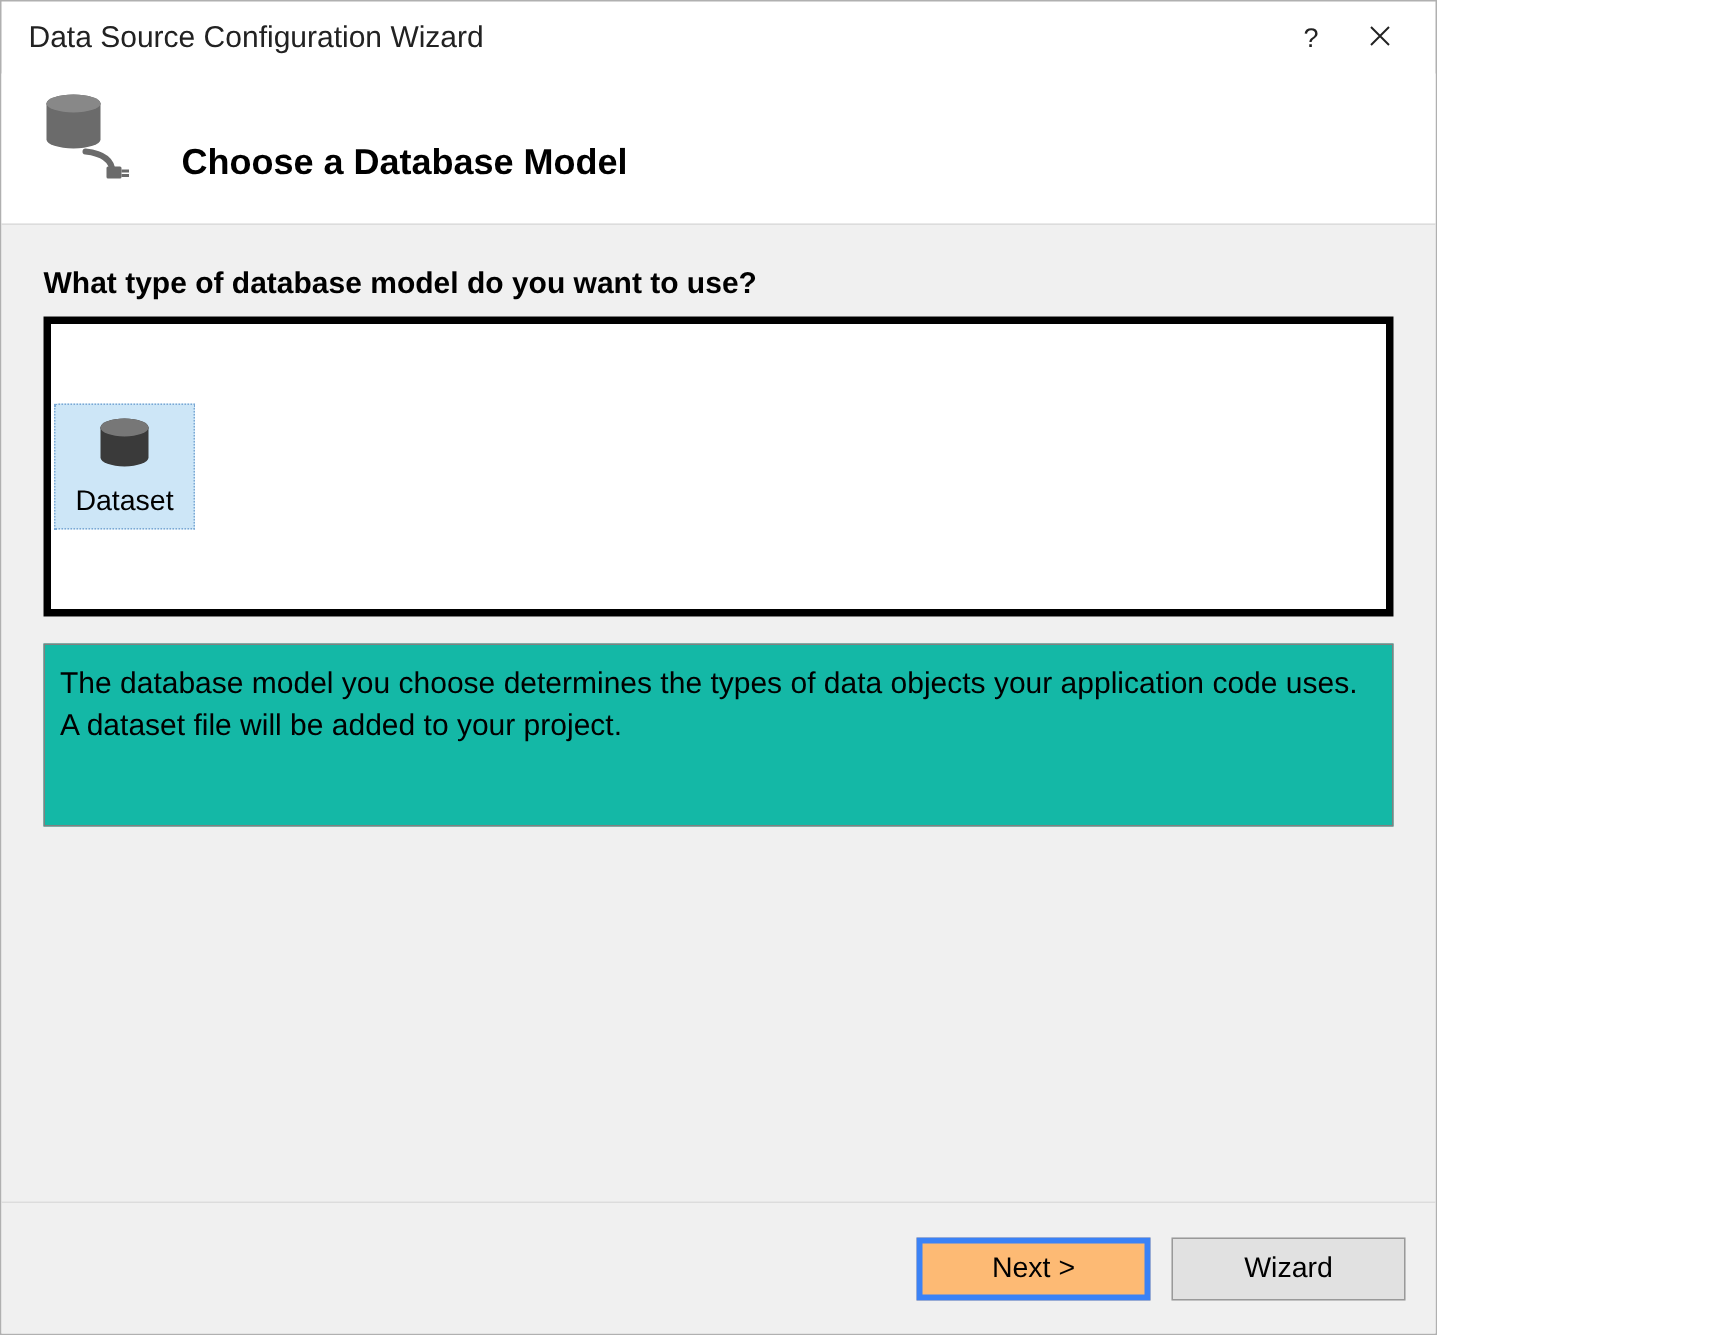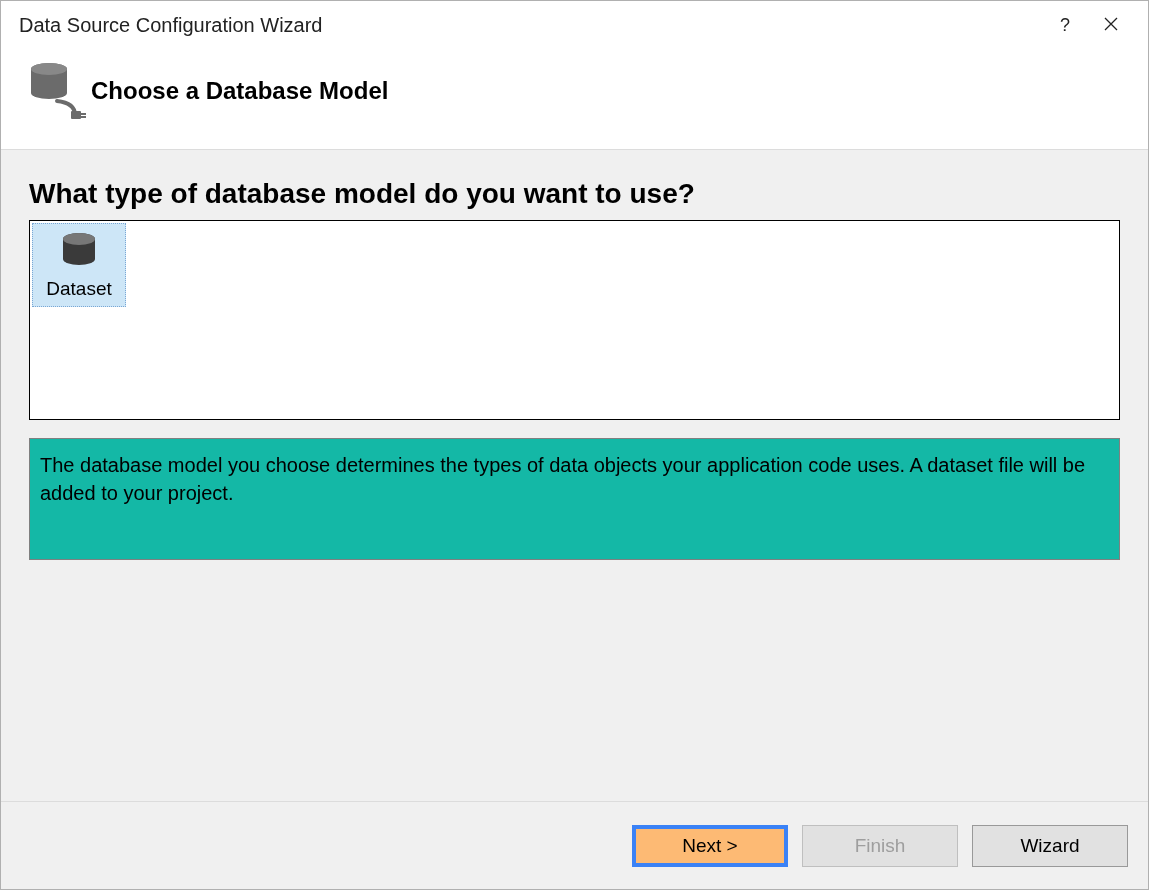--- a/index.html
+++ b/index.html
@@ -4,21 +4,21 @@
 <style>
   * { box-sizing: border-box; }
   html, body {
     margin: 0; padding: 0;
     width: 1149px; height: 890px;
     font-family: "Segoe UI", Arial, sans-serif;
     background: #ffffff;
     color: #000;
   }
   .window {
-    width: 1149px; height: 890px;
+    width: 958px; height: 890px;
     border: 1px solid #b0b0b0;
     display: flex;
     flex-direction: column;
     background: #ffffff;
     position: relative;
   }
   .title-bar {
     height: 48px;
     display: flex;
     align-items: center;
@@ -33,49 +33,50 @@
     width: 46px; height: 32px;
     display: flex; align-items: center; justify-content: center;
     font-size: 18px;
     color: #222;
     cursor: default;
   }
   .title-bar .close-btn svg { width: 14px; height: 14px; }
   .header {
     padding: 10px 20px 26px 26px;
     display: flex;
-    align-items: center;
+    align-items: flex-end;
+    gap: 30px;
     background: #fff;
   }
   .header-icon { width: 64px; height: 64px; flex-shrink: 0; }
   .header-title {
     font-size: 24px;
     font-weight: 700;
     color: #000;
   }
   .body-area {
     flex: 1;
     background: #f0f0f0;
     border-top: 1px solid #dcdcdc;
     padding: 28px 28px 0 28px;
     display: flex;
     flex-direction: column;
   }
   .prompt-label {
-    font-size: 28px;
+    font-size: 20px;
     font-weight: 700;
     margin-bottom: 10px;
   }
   .model-list {
     background: #fff;
-    border: 1px solid #000000;
+    border: 5px solid #000000;
     height: 200px;
     padding: 2px;
     display: flex;
-    align-items: flex-start;
+    align-items: center;
   }
   .model-item {
     width: 94px;
     padding: 6px 4px 6px 4px;
     border: 1px dotted #7aa7d4;
     background: #cde6f7;
     display: flex;
     flex-direction: column;
     align-items: center;
     gap: 6px;
@@ -174,17 +175,16 @@
         </div>
         <div class="label">Dataset</div>
       </div>
     </div>
 
     <div class="description-box">The database model you choose determines the types of data objects your application code uses. A dataset file will be added to your project.</div>
   </div>
 
   <div class="footer">
     <div class="btn primary">Next &gt;</div>
-    <div class="btn disabled">Finish</div>
     <div class="btn">Wizard</div>
   </div>
 
 </div>
 
 </body></html>

